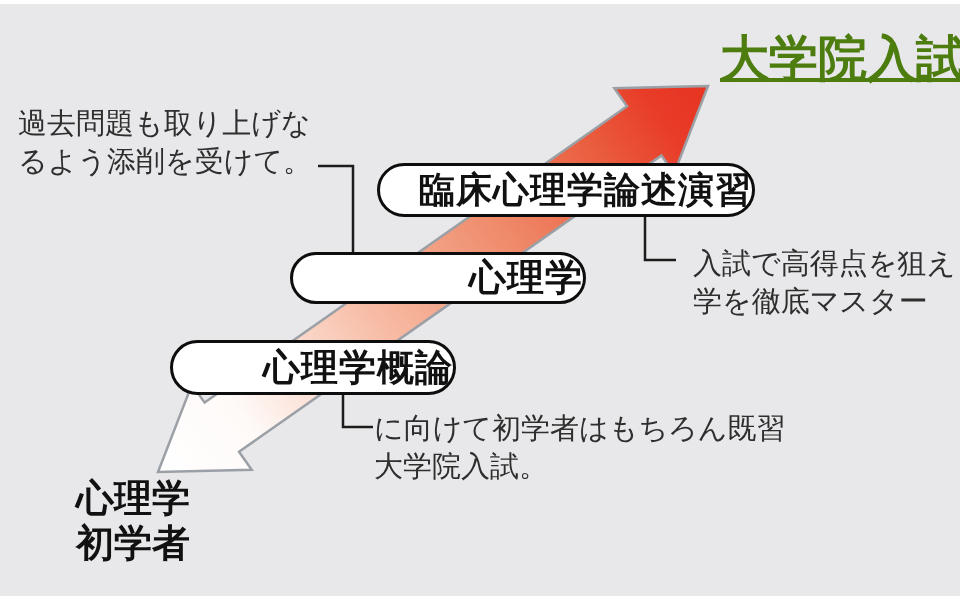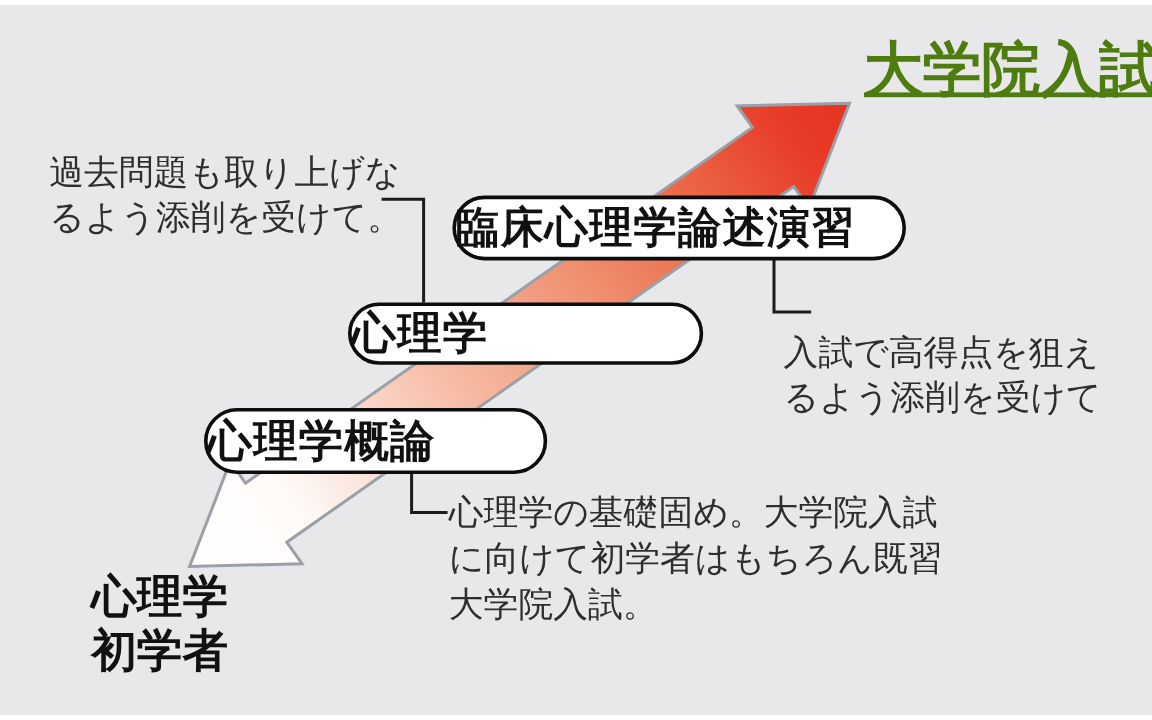--- a/index.html
+++ b/index.html
@@ -16,39 +16,39 @@
   .edge-strip.top{top:0;}
   .edge-strip.bottom{bottom:0;}
   .layer{position:absolute;left:0;top:0;}
   .arrow-layer{z-index:1;}
   .connector-layer{z-index:2;}
   .pill{
     position:absolute;z-index:3;
     background:#ffffff;
     border:3px solid #0d0d0d;
     border-radius:28px;
-    display:flex;align-items:center;justify-content:flex-start;
+    display:flex;align-items:center;justify-content:flex-end;
     color:#111111;
     font-weight:bold;
     letter-spacing:1px;
     white-space:nowrap;
   }
   .pill-1{left:377px;top:163px;width:372px;height:48px;font-size:36px;}
   .pill-2{left:290px;top:252px;width:290px;height:46px;font-size:37px;}
   .pill-3{left:170px;top:340px;width:280px;height:49px;font-size:37px;}
   .note{
     position:absolute;z-index:3;
     color:#2e2e2e;
     font-size:29px;
     line-height:38px;
     font-weight:500;
     white-space:nowrap;
   }
-  .note-past{left:18px;top:125px;margin-left:23px;}
-  .note-essay{left:653px;top:244px;margin-top:31px;}
+  .note-past{left:18px;top:104px;}
+  .note-essay{left:693px;top:244px;}
   .note-foundation{left:374px;top:409px;}
   .goal-label{
     position:absolute;z-index:3;
     left:720px;top:33px;
     color:#4d7c0f;
     font-size:49px;line-height:50px;
     font-weight:bold;
     white-space:nowrap;
     text-decoration:underline;
   }
@@ -108,24 +108,23 @@
     <div>初学者</div>
   </div>
 
   <div class="note note-past">
     <div>過去問題も取り上げな</div>
     <div>るよう添削を受けて。</div>
   </div>
 
   <div class="note note-essay">
     <div>入試で高得点を狙え</div>
-    <div>るよう添削を受けて</div>
+    <div>学を徹底マスター</div>
   </div>
 
   <div class="note note-foundation">
-    <div>心理学の基礎固め。大学院入試</div>
     <div>に向けて初学者はもちろん既習</div>
     <div>大学院入試。</div>
   </div>
 
   <div class="edge-strip bottom"></div>
 
 </div>
 
 </body></html>

